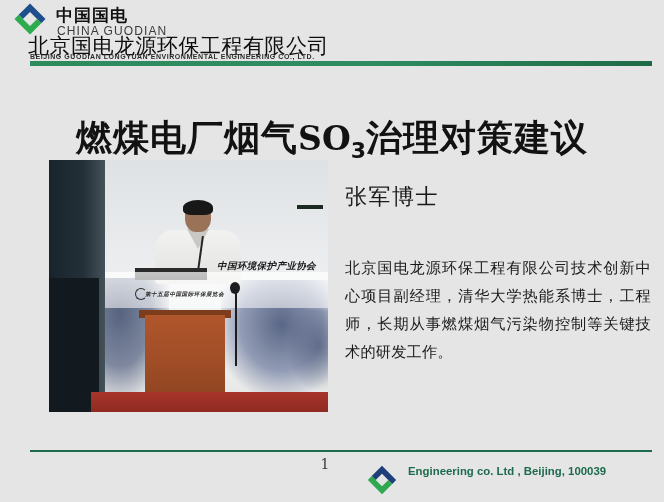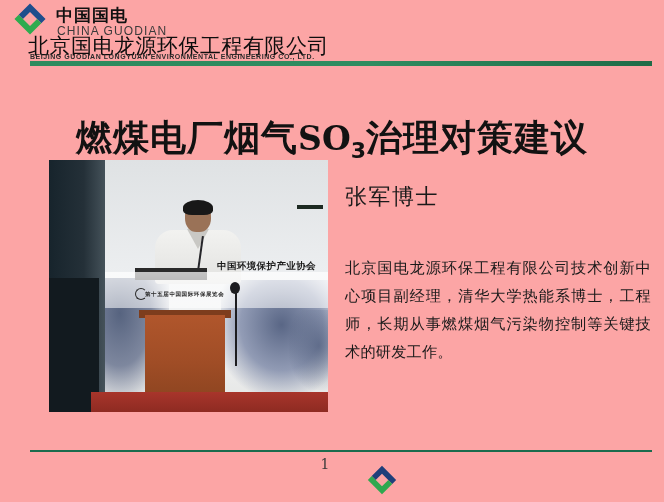--- a/index.html
+++ b/index.html
@@ -4,21 +4,21 @@
 <style>
   html, body {
     margin: 0;
     padding: 0;
     background: #ffffff;
   }
   #slide {
     position: relative;
     width: 664px;
     height: 502px;
-    background: #fca5a5;
+    background: #e5e5e5;
     overflow: hidden;
     font-family: "DejaVu Sans", "Liberation Sans", sans-serif;
   }
 
   
   #header {
     position: absolute;
     left: 0; top: 0;
     width: 664px; height: 68px;
   }
@@ -98,20 +98,21 @@
   }
 
   
   #photo {
     position: absolute;
     left: 49px; top: 160px;
     width: 279px; height: 252px;
     background: #c9c4c4;
     overflow: hidden;
     border: 0;
+    font-style: italic;
   }
   .ph-wallbg {
     position: absolute; left: 0; top: 0;
     width: 100%; height: 100%;
     background:
       linear-gradient(to bottom, #dfe2e4 0%, #eceef0 45%, #f3f4f4 70%, #e3e4e3 100%);
   }
   .ph-darkleft {
     position: absolute; left: 0; top: 0;
     width: 56px; height: 100%;
@@ -350,15 +351,16 @@
   <span id="footer-logo">
     <svg width="38" height="34" viewBox="0 0 38 34" xmlns="http://www.w3.org/2000/svg">
       <g transform="translate(19,17) rotate(45) translate(-11,-11)">
         <path d="M1 1 H21 V6.5 H6.5 V15.5 H1 Z" fill="#1f3f7a"></path>
         <path d="M21 21 H1 V15.5 H15.5 V6.5 H21 Z" fill="#2fa84f"></path>
       </g>
     </svg>
   </span>
 
   <div id="footer-text">
+    <div>Engineering co. Ltd , Beijing, 100039</div>
   </div>
 
 </div>
 
 </body></html>

